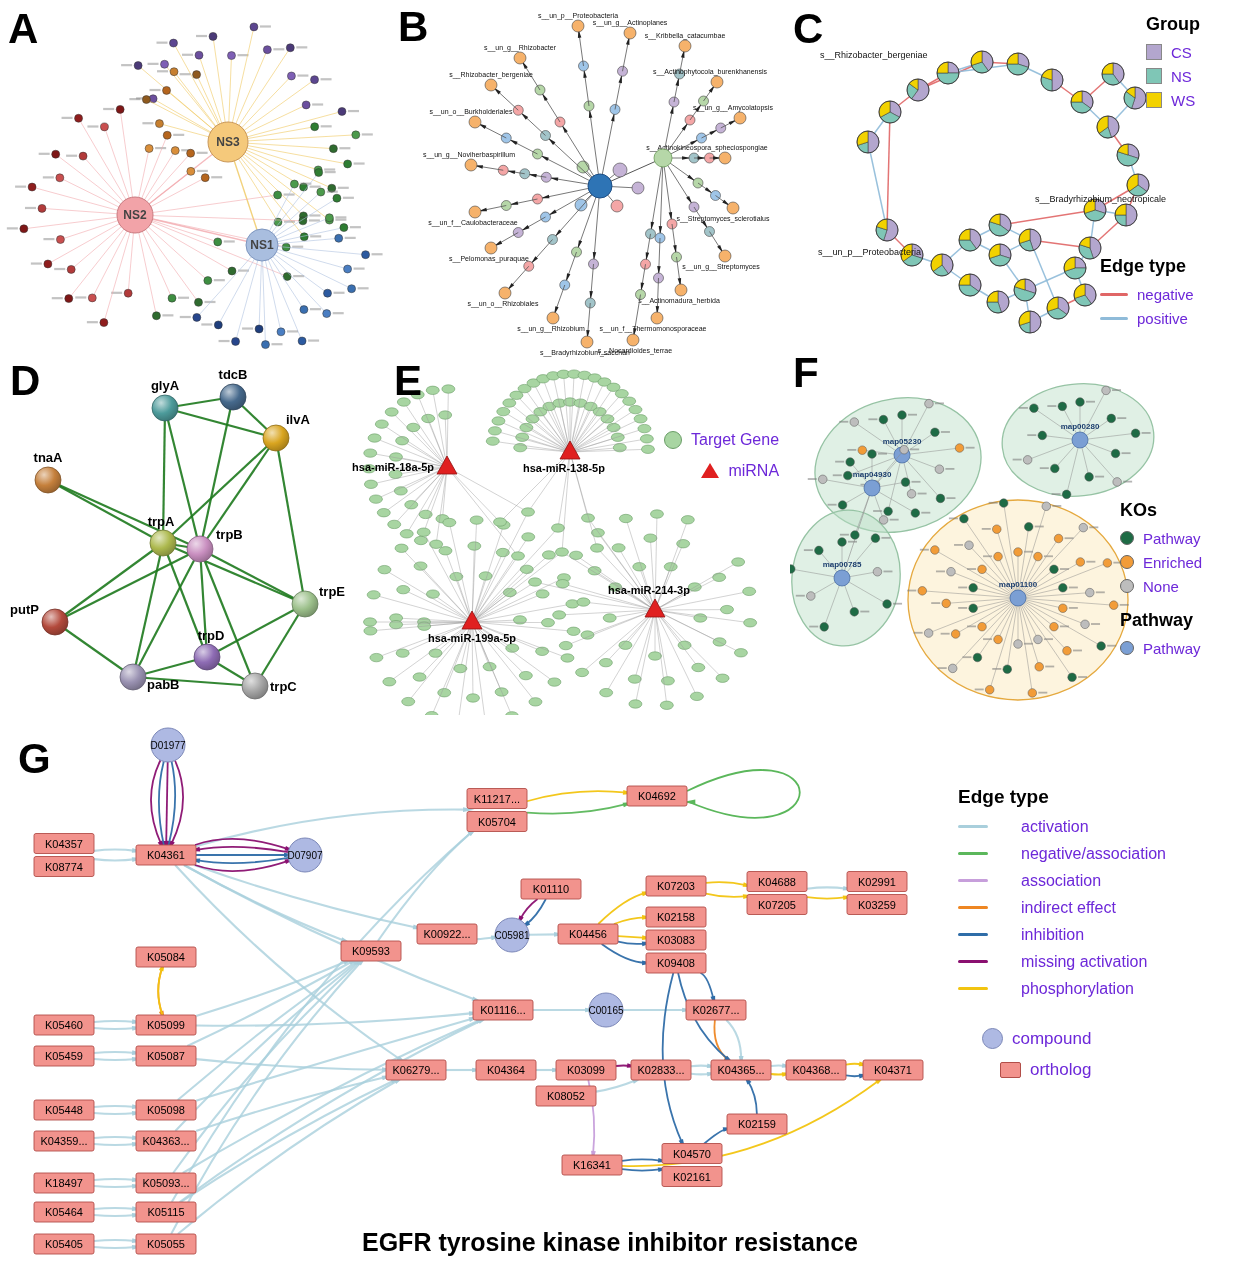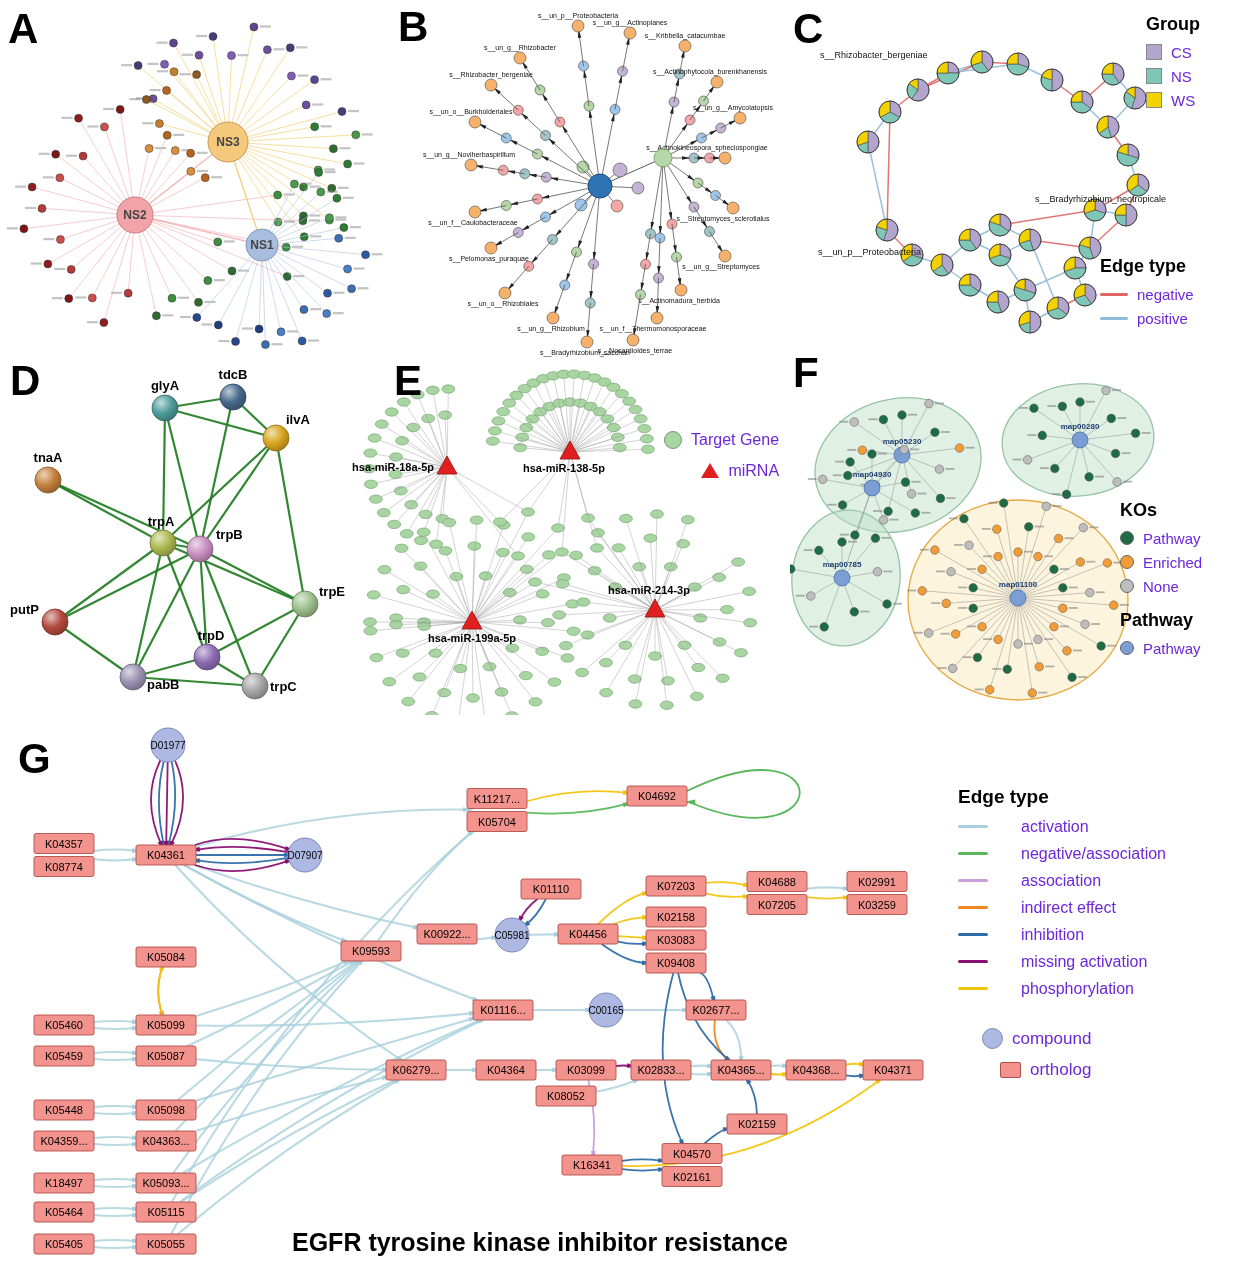--- a/index.html
+++ b/index.html
@@ -24,21 +24,21 @@
   .lnsw{width:28px;height:3px;border-radius:2px;}
   .dot{width:12px;height:12px;border-radius:50%;border:1px solid #666;}
   .dot-lg{width:16px;height:16px;border-radius:50%;border:1px solid #6B9E68;}
   .dot-xl{width:19px;height:19px;border-radius:50%;border:1px solid #7C88B8;}
   .rect-sw{width:19px;height:14px;border:1px solid #B24E49;border-radius:2px;}
   .tri{width:0;height:0;border-left:9px solid transparent;border-right:9px solid transparent;
        border-bottom:15px solid #E02020;}
   .lg-lab{font-size:15px;color:#6d28d9;}
   .lg-lab.big{font-size:16px;}
   .lg-lab.xbig{font-size:17px;}
-  .g-title{position:absolute;left:292px;top:1228px;width:600px;
+  .g-title{position:absolute;left:310px;top:1228px;width:600px;text-align:center;
            font-size:25px;font-weight:800;color:#000;z-index:5;}
 </style>
 </head>
 <body>
 
 <div class="pletter" style="left:8px;top:8px">A</div>
 <div class="pletter" style="left:398px;top:6px">B</div>
 <div class="pletter" style="left:793px;top:8px">C</div>
 <div class="pletter" style="left:10px;top:360px">D</div>
 <div class="pletter" style="left:394px;top:360px">E</div>

